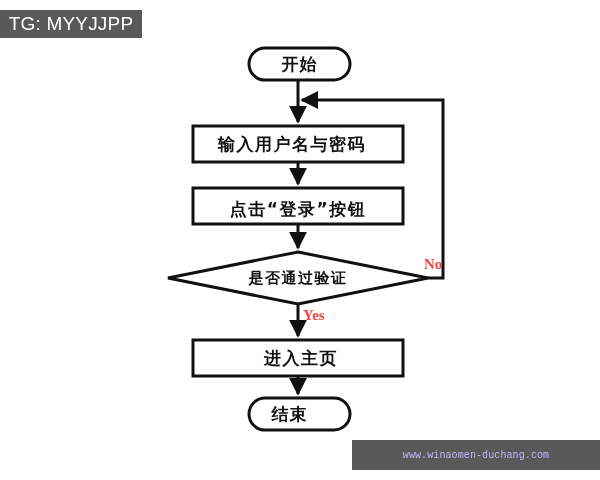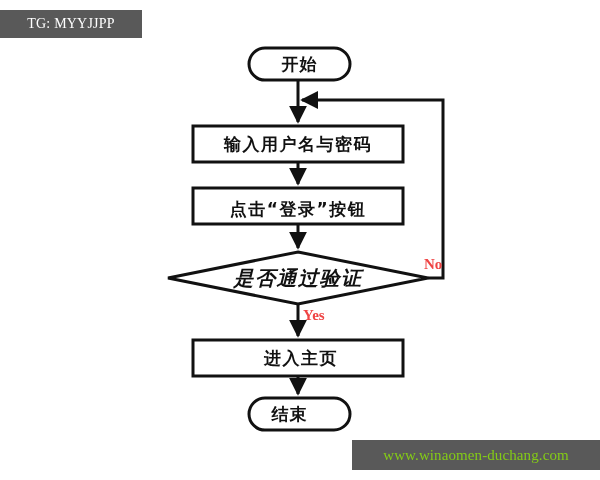--- a/index.html
+++ b/index.html
@@ -31,62 +31,62 @@
     width: 142px;
     height: 28px;
     background: #595959;
     display: flex;
     align-items: center;
     justify-content: center;
     box-sizing: border-box;
   }
   .tg-banner-text {
     color: #ffffff;
-    font-size: 14px;
+    font-size: 19px;
     letter-spacing: 0.2px;
-    font-family: Liberation Serif, serif;
+    font-family: Liberation Sans, sans-serif;
     white-space: nowrap;
   }
 
   
   .watermark-bar {
     position: absolute;
     left: 352px;
     top: 440px;
     width: 248px;
     height: 30px;
     background: #595959;
     display: flex;
     align-items: center;
     justify-content: center;
     box-sizing: border-box;
   }
   .watermark-text {
-    color: #84cc16;
-    font-size: 15px;
+    color: #c4b5fd;
+    font-size: 10px;
     letter-spacing: 0.1px;
-    font-family: Liberation Serif, serif;
+    font-family: Liberation Mono, monospace;
     white-space: nowrap;
   }
 
   
   .node-label {
     position: absolute;
     display: flex;
     align-items: center;
     justify-content: center;
     color: #111111;
     font-weight: bold;
     font-family: "DejaVu Sans", "Liberation Sans", sans-serif;
     white-space: nowrap;
     pointer-events: none;
   }
   .terminal-label { font-size: 17px; letter-spacing: 1px; }
   .process-label  { font-size: 17px; letter-spacing: 1.5px; }
-  .decision-label { font-size: 20px; letter-spacing: 1.5px; font-style: italic; }
+  .decision-label { font-size: 15px; letter-spacing: 1.5px; }
 
   .edge-label {
     position: absolute;
     color: #ef4444;
     font-size: 15px;
     font-weight: bold;
     font-family: "Liberation Serif", "DejaVu Serif", serif;
     white-space: nowrap;
     pointer-events: none;
   }
@@ -121,21 +121,21 @@
 
   <line x1="298" y1="304" x2="298" y2="336" stroke="#111111" stroke-width="3" marker-end="url(#arrow)"></line>
 
   <line x1="298" y1="376" x2="298" y2="394" stroke="#111111" stroke-width="3" marker-end="url(#arrow)"></line>
 
   <path d="M 428 278 L 443 278 L 443 100 L 302 100" fill="none" stroke="#111111" stroke-width="3" marker-end="url(#arrow)"></path>
 </svg>
 
 <div class="node-label terminal-label" style="left:249px; top:48px; width:101px; height:32px;border-radius:11px;">开始</div>
 
-<div class="node-label process-label" style="left:193px; top:126px; width:210px; height:36px;">输入用户名与密码</div>
+<div class="node-label process-label" style="left:187px; top:126px; width:210px; height:36px;">输入用户名与密码</div>
 
 <div class="node-label process-label" style="left:193px; top:188px; width:210px; height:42px;">点击“登录”按钮</div>
 
 <div class="node-label decision-label" style="left:198px; top:261px; width:200px; height:34px;">是否通过验证</div>
 
 <div class="node-label process-label" style="left:193px; top:340px; width:168px; height:36px;padding-left:24px;">进入主页</div>
 
 <div class="node-label terminal-label" style="left:249px; top:398px; width:81px; height:32px;">结束</div>
 
 <div class="edge-label" style="left:424px; top:256px;">No</div>

